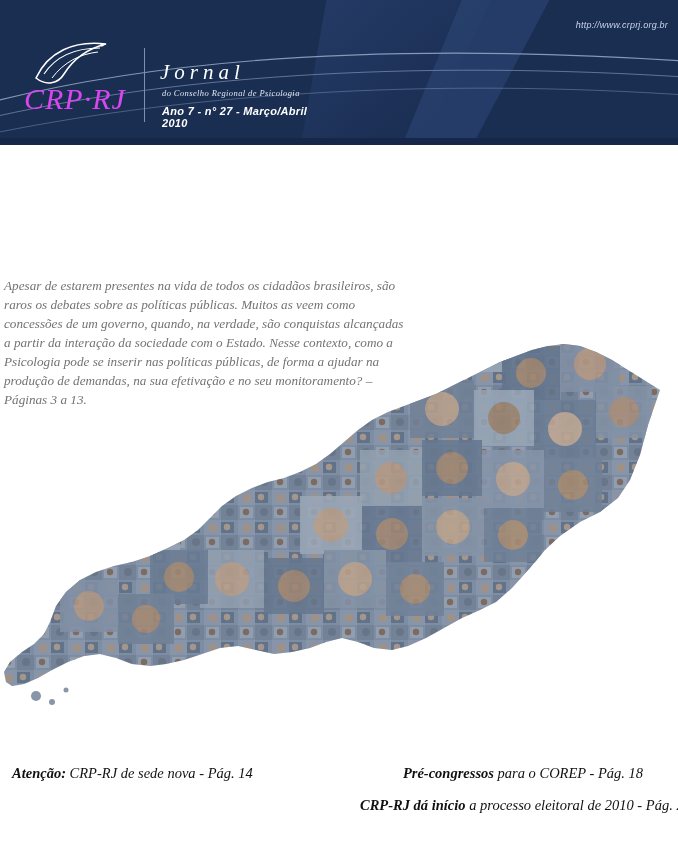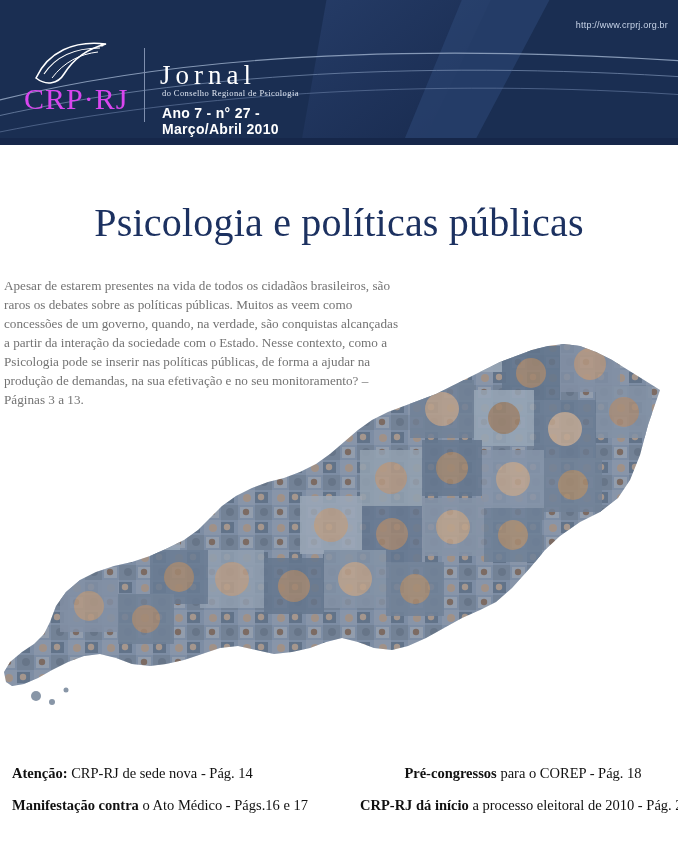--- a/index.html
+++ b/index.html
@@ -8,20 +8,21 @@
     width: 678px; height: 863px;
     background: #ffffff;
     font-family: "Liberation Serif", serif;
     overflow: hidden;
   }
   .page {
     position: relative;
     width: 678px; height: 863px;
     background: #ffffff;
     overflow: hidden;
+    font-style: italic;
   }
 
   
   .masthead {
     position: absolute;
     top: 0; left: 0;
     width: 678px; height: 145px;
     background: #1a2e52;
     overflow: hidden;
   }
@@ -61,37 +62,37 @@
     position: absolute;
     left: 122px; top: 0px;
     width: 1px; height: 74px;
     background: #7f8fae;
   }
   .jornal-word {
     position: absolute;
     left: 138px; top: 12px;
     color: #ffffff;
     font-family: "Liberation Serif", serif;
-    font-size: 27px;
+    font-size: 21px;
     letter-spacing: 5px;
   }
   .jornal-sub {
     position: absolute;
     left: 140px; top: 40px;
     color: #dfe6f2;
     font-family: "Liberation Serif", serif;
     font-size: 8.5px;
     letter-spacing: 0.4px;
   }
   .issue-line {
     position: absolute;
     left: 140px; top: 57px;
     color: #ffffff;
     font-family: "Liberation Sans", sans-serif;
-    font-size: 14px;
+    font-size: 11px;
     font-weight: bold;
     letter-spacing: 0.3px;
   }
 
   
   .headline {
     position: absolute;
     top: 172px; left: 0;
     width: 678px;
     text-align: center;
@@ -173,21 +174,20 @@
         <circle cx="72" cy="7" r="1.6" fill="#ffffff"></circle>
       </svg>
       <div class="crp-name">CRP·RJ</div>
       <div class="logo-divider"></div>
       <div class="jornal-word">Jornal</div>
       <div class="jornal-sub">do  Conselho Regional de Psicologia</div>
       <div class="issue-line">Ano 7 - n° 27 - Março/Abril 2010</div>
     </div>
   </div>
 
-  <h1 class="headline">Psicologia e políticas públicas</h1>
 
   <p class="lead">Apesar de estarem presentes na vida de todos os cidadãos brasileiros, são raros os debates sobre as políticas públicas. Muitos as veem como concessões de um governo, quando, na verdade, são conquistas alcançadas a partir da interação da sociedade com o Estado. Nesse contexto, como a Psicologia pode se inserir nas políticas públicas, de forma a ajudar na produção de demandas, na sua efetivação e no seu monitoramento? – Páginas 3 a 13.</p>
 
   <div class="map-area">
     <svg class="map-svg" width="678" height="500" viewBox="0 0 678 500">
       <defs>
         <clipPath id="rjclip">
           <path d="M660 140
                    L648 175 L640 205 L630 230 L618 248 L600 262 L580 272 L560 286
                    L545 300 L530 318 L512 338 L496 352 L480 360 L462 368 L444 378
@@ -282,23 +282,20 @@
         <circle cx="66" cy="440" r="2.5" fill="#7c8b9e"></circle>
       </g>
     </svg>
   </div>
 
   <div class="footer">
     <div class="foot-col left">
       <div class="foot-item">
         <span class="b">Atenção:</span><span> CRP-RJ de sede nova - Pág. 14</span>
       </div>
-      <div class="foot-item">
-        <span class="b">Manifestação contra</span><span> o Ato Médico - Págs.16 e 17</span>
-      </div>
     </div>
     <div class="foot-col right">
       <div class="foot-item">
         <span class="b">Pré-congressos</span><span> para o COREP - Pág. 18</span>
       </div>
       <div class="foot-item">
         <span class="b">CRP-RJ dá início</span><span> a processo eleitoral de 2010 - Pág. 20</span>
       </div>
     </div>
   </div>

